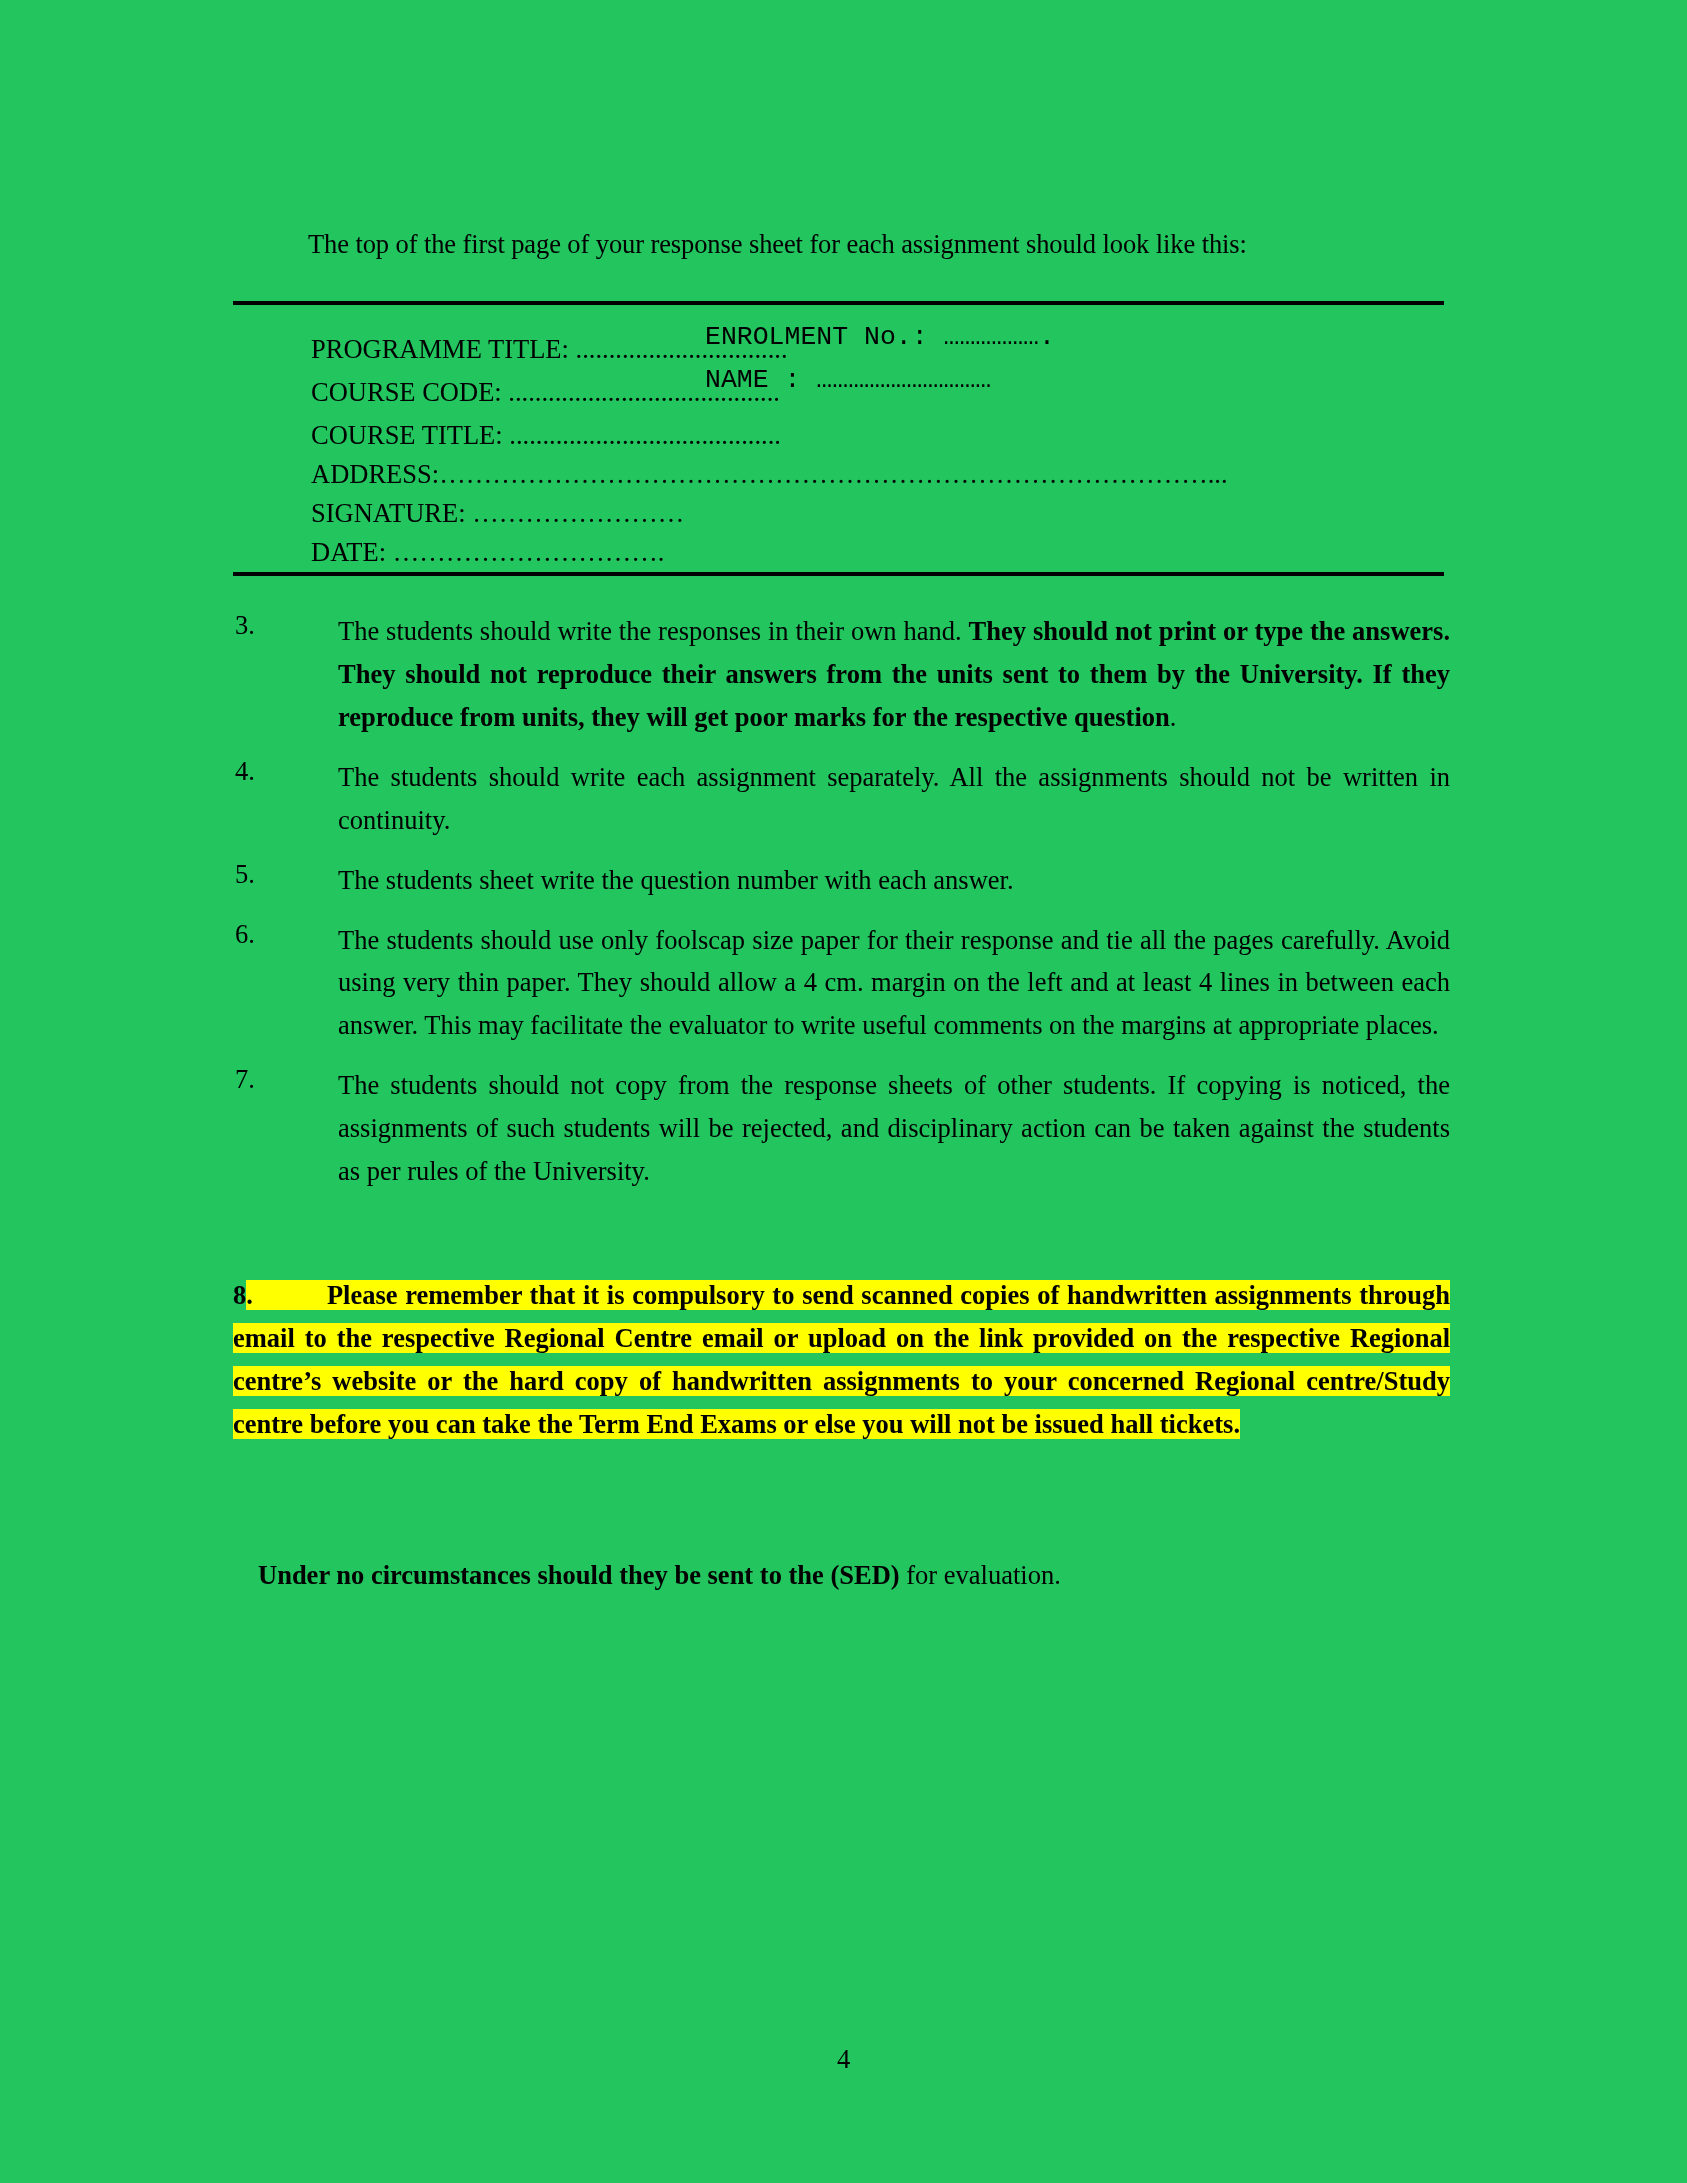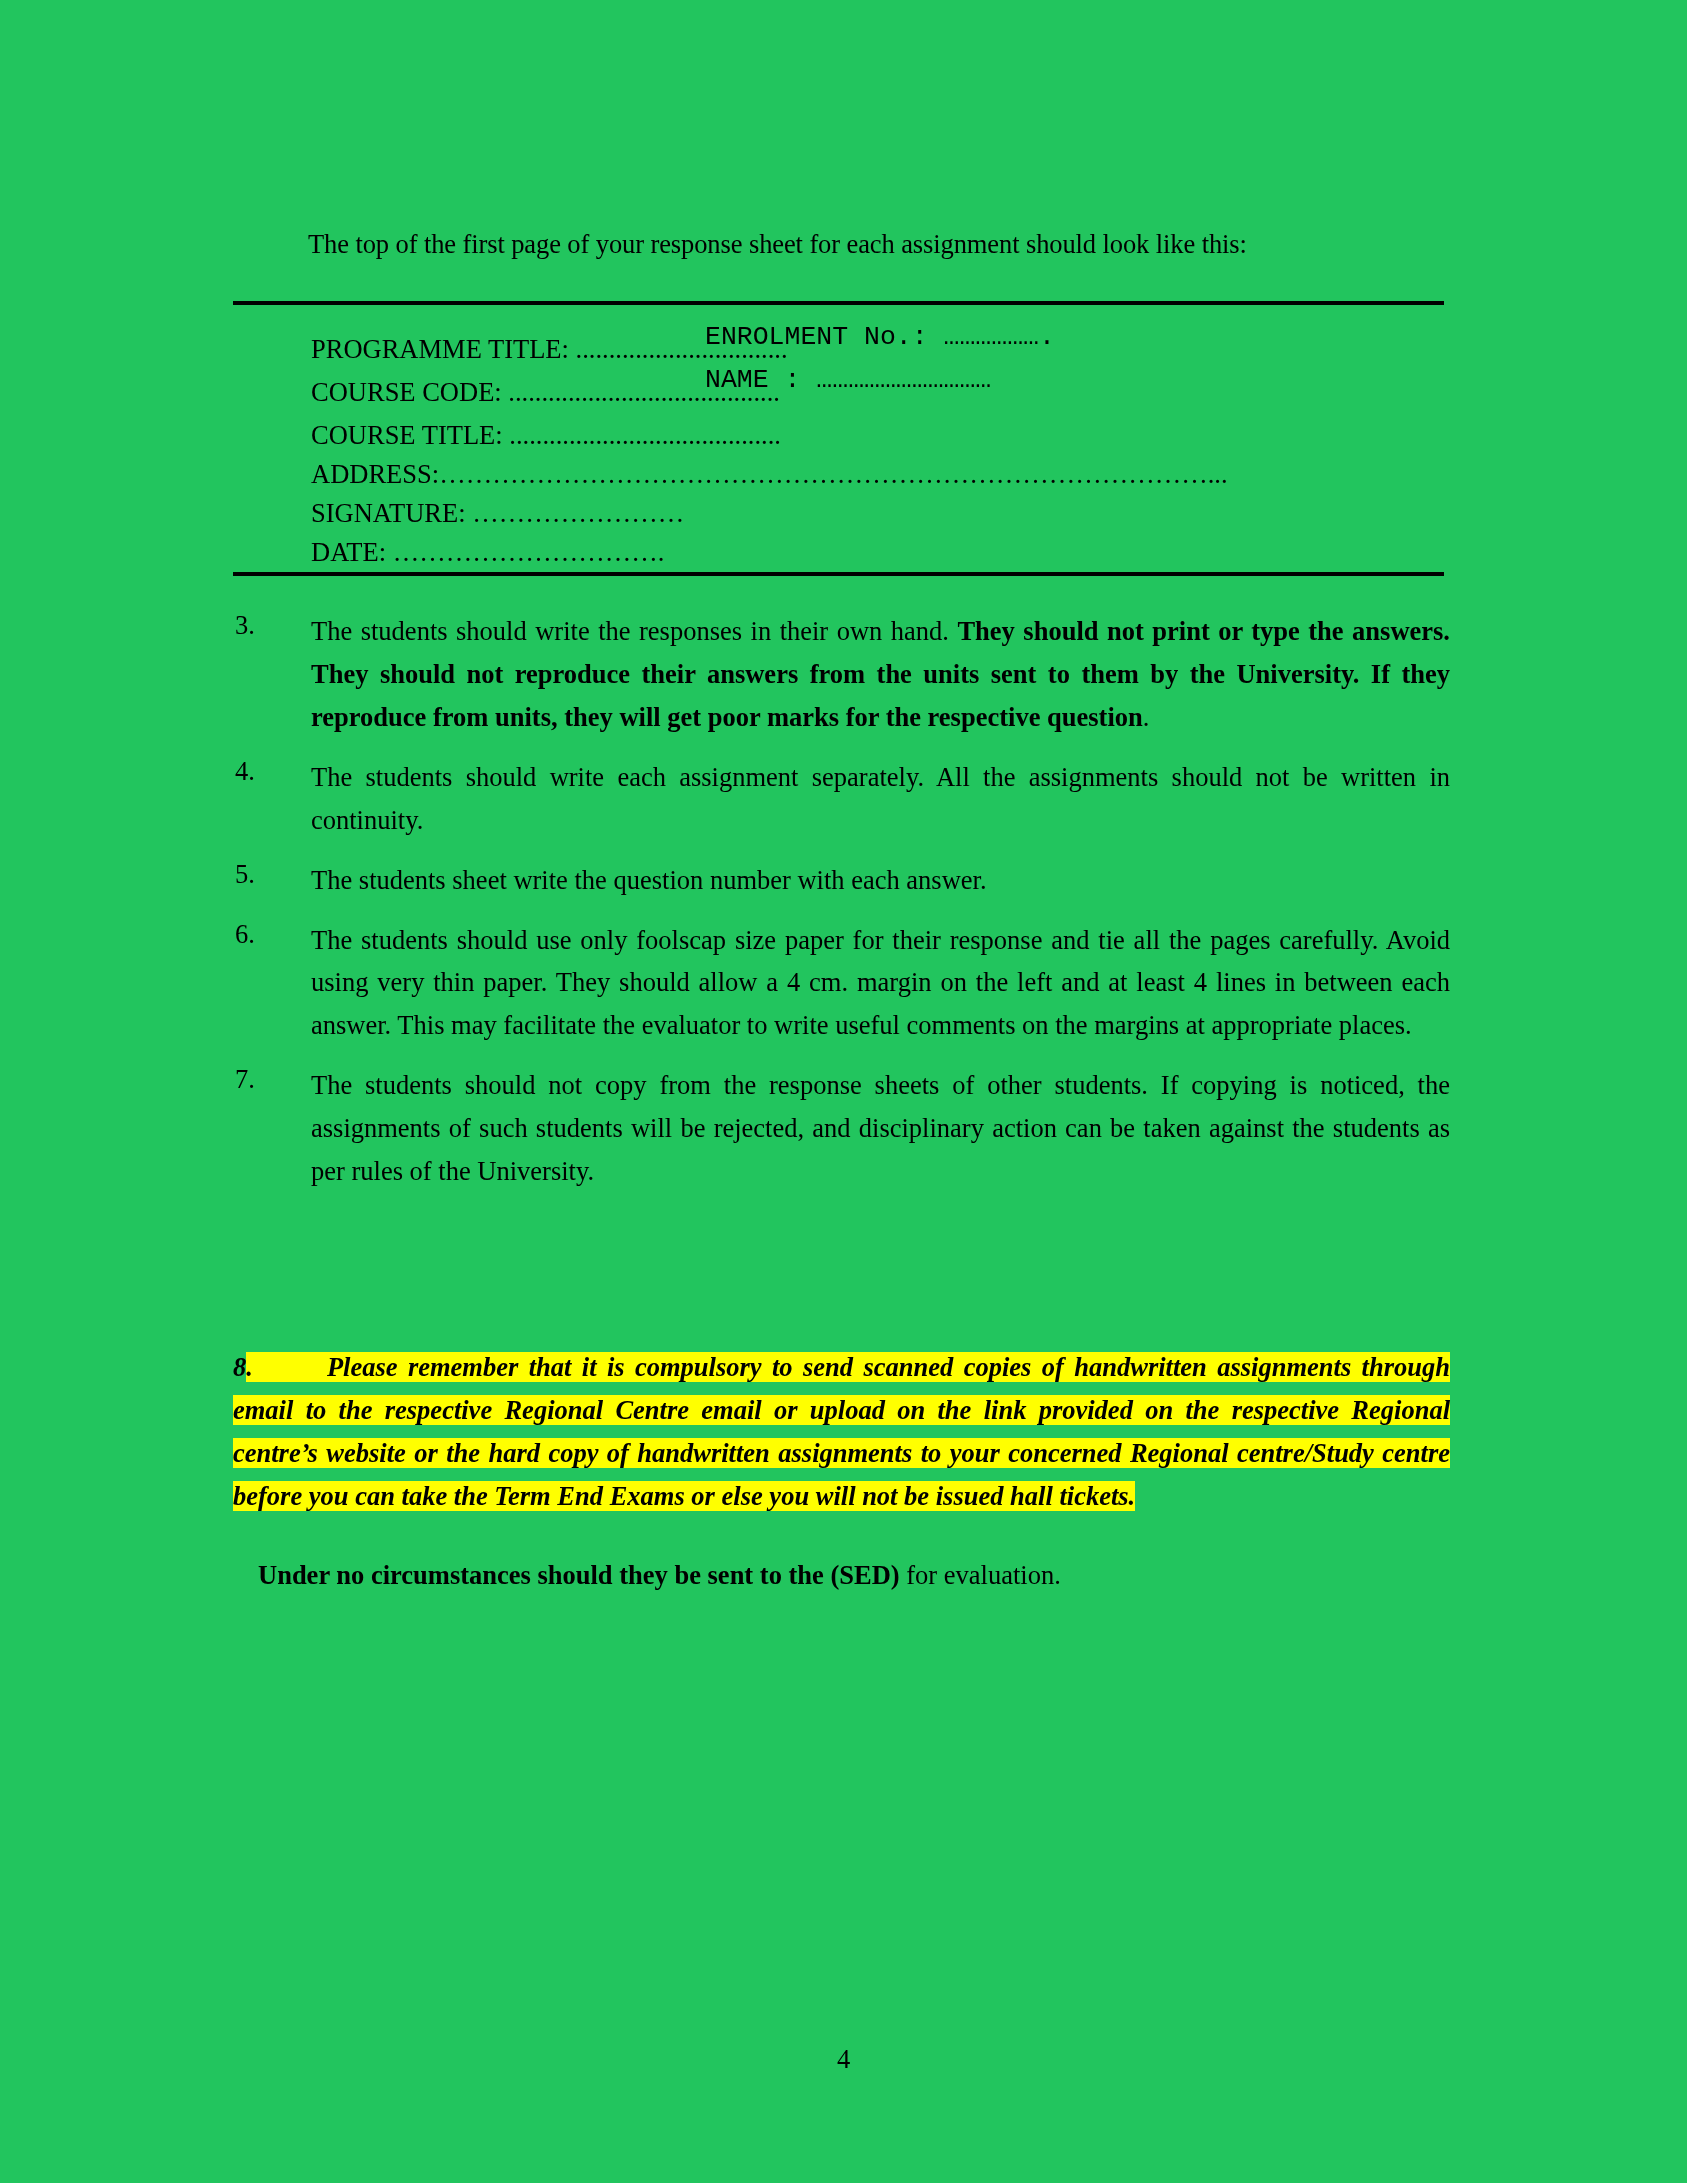--- a/index.html
+++ b/index.html
@@ -73,36 +73,36 @@
     flex: 0 0 78px;
     width: 78px;
     padding-left: 2px;
     box-sizing: border-box;
   }
   .li-body {
     flex: 1 1 auto;
     text-align: justify;
     text-justify: inter-word;
     line-height: 1.62;
+    margin-left: 27px;
   }
   .li-body.nojust { text-align: left; }
   b, .b { font-weight: bold; }
 
   
   .item8 {
     position: absolute;
     left: 233px;
-    top: 1346px;
+    top: 1274px;
     width: 1217px;
     font-size: 26.5px;
     font-weight: bold;
     line-height: 1.62;
     text-align: justify;
     text-justify: inter-word;
-    font-style: italic;
   }
   .item8 .hl {
     background: #ffff00;
     box-decoration-break: clone;
     -webkit-box-decoration-break: clone;
   }
   .item8 .num8 { background: transparent; }
   .gap8 { display: inline-block; width: 74px; }
 
   

